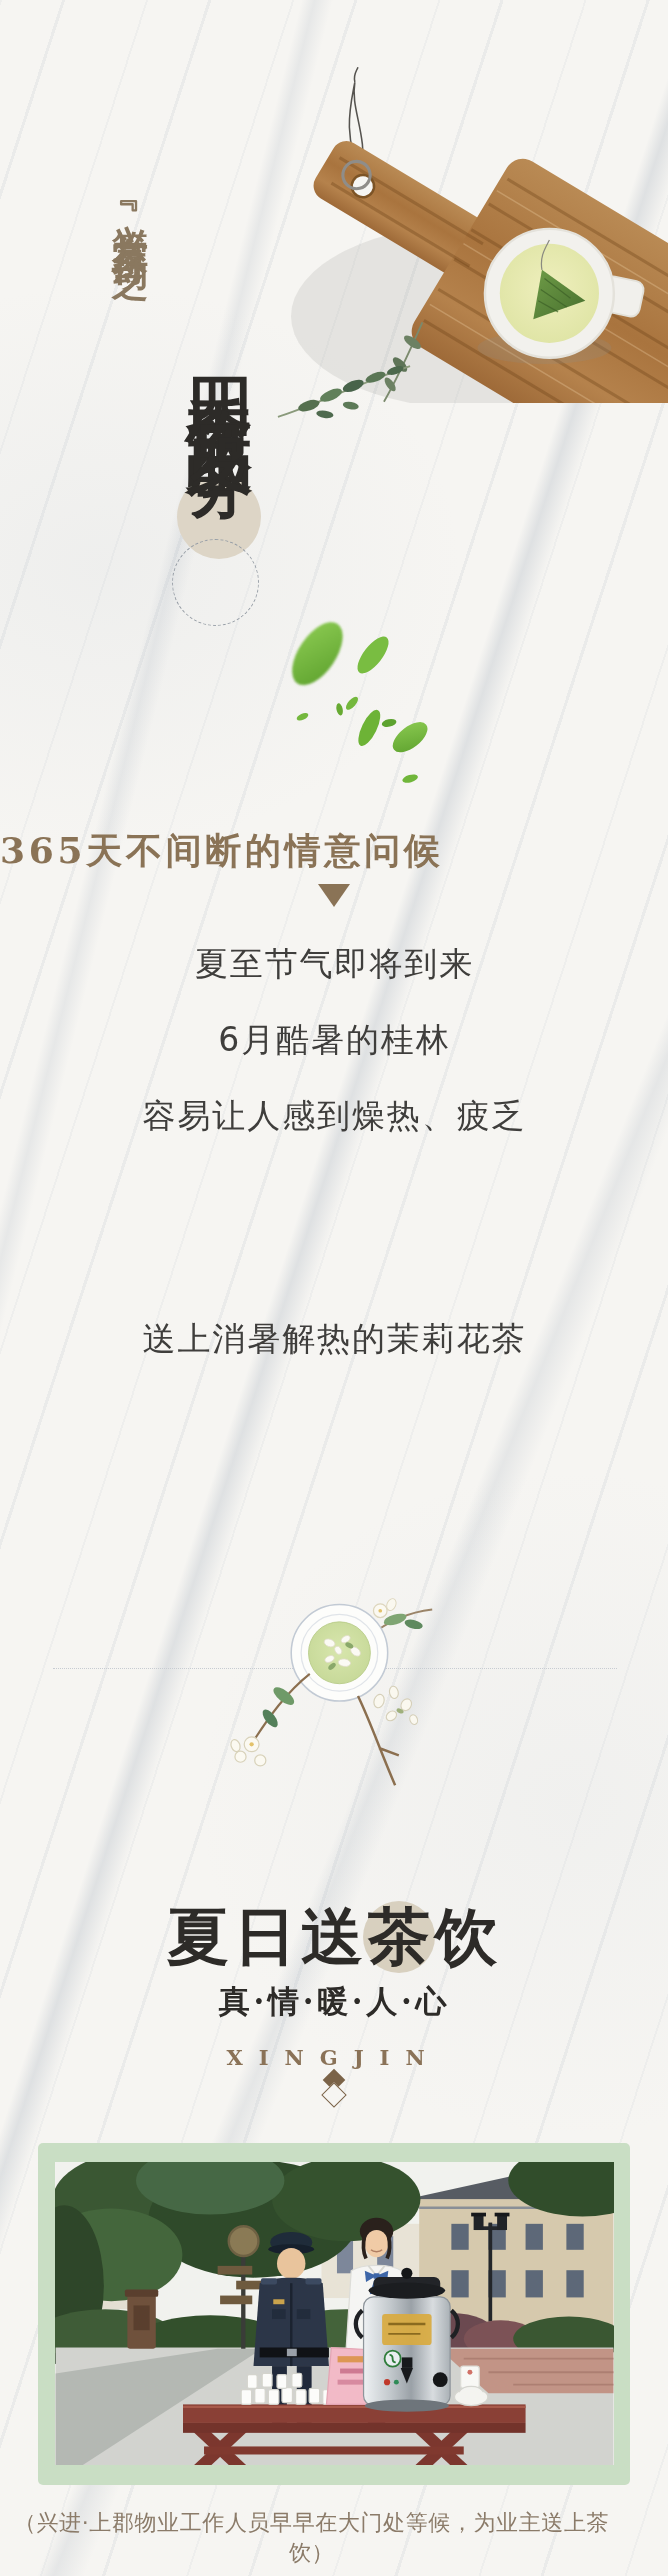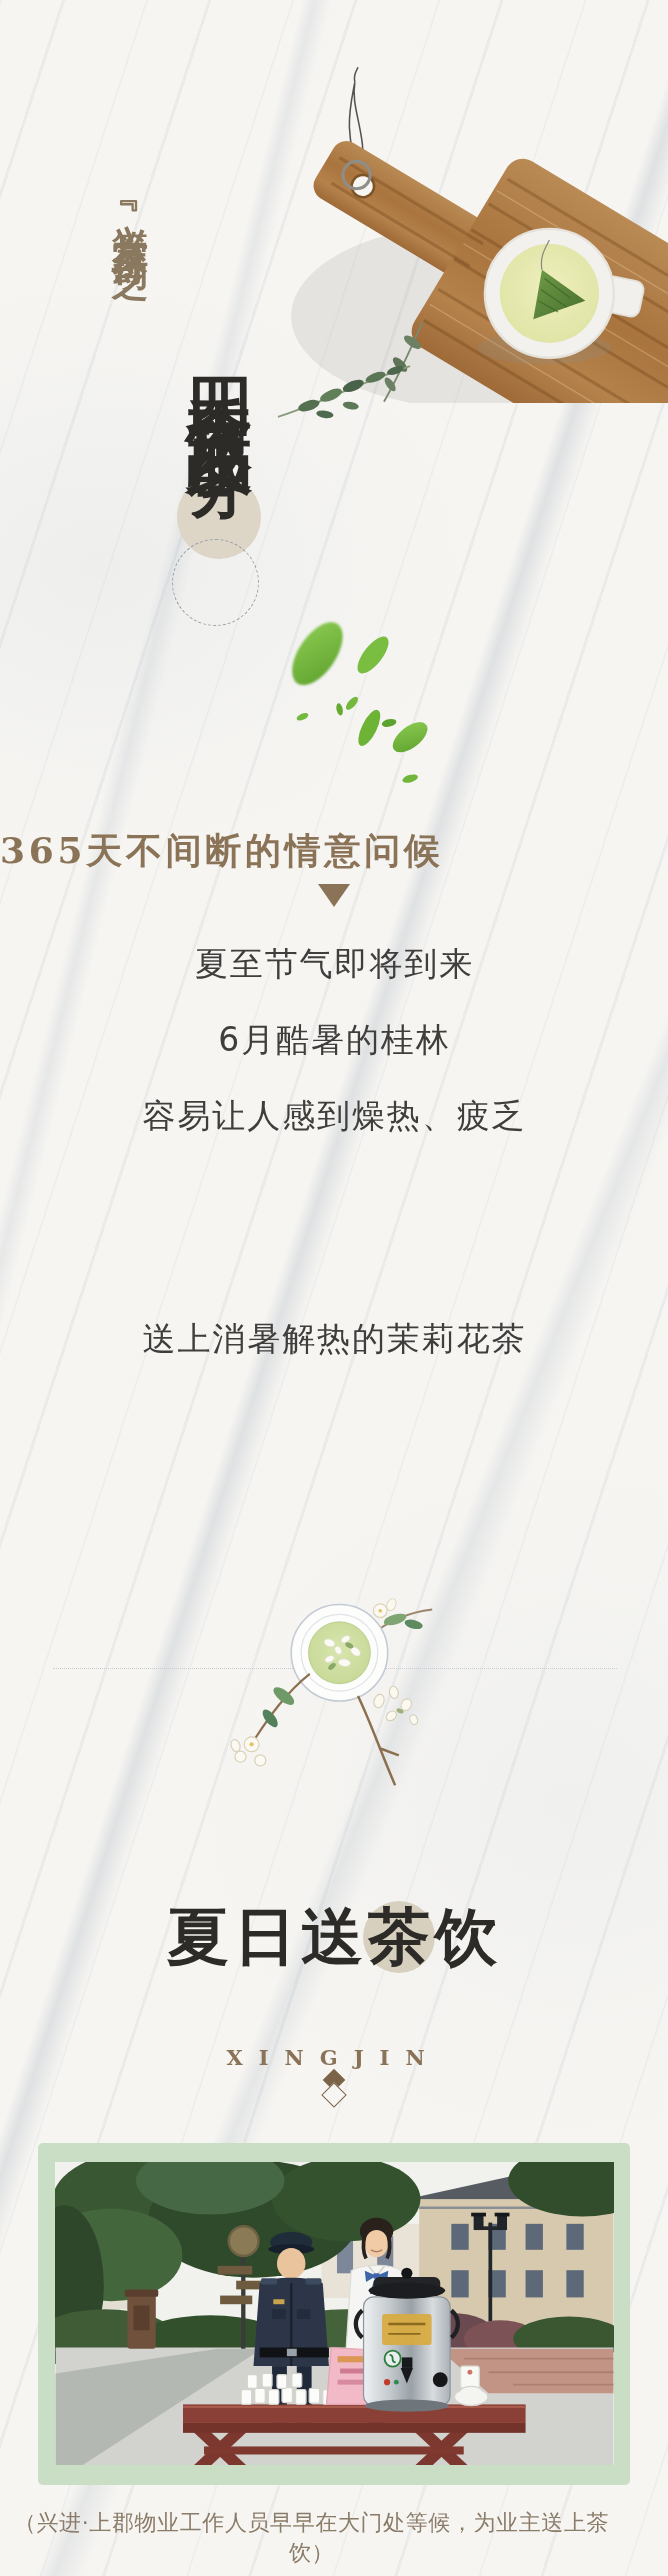--- a/index.html
+++ b/index.html
@@ -229,20 +229,21 @@
         <ellipse cx="306" cy="172" rx="8" ry="10" transform="rotate(30 306 172)"></ellipse>
         <ellipse cx="282" cy="190" rx="7" ry="9" transform="rotate(52 282 190)"></ellipse>
         <ellipse cx="318" cy="196" rx="6" ry="8" transform="rotate(-20 318 196)"></ellipse>
       </g>
       <ellipse cx="296" cy="182" rx="6" ry="3.5" fill="#9fb07c" transform="rotate(24 296 182)"></ellipse>
     </svg>
   </div>
 
   <div class="abs circle-tea"></div>
   <div class="abs sec-title serif">夏日送茶饮</div>
+  <div class="abs tagline serif">真·情·暖·人·心</div>
   <div class="abs brand serif">XINGJIN</div>
   <div class="abs diamond diamond-solid"></div>
   <div class="abs diamond diamond-outline"></div>
 
   <div class="abs green-frame">
     <div class="photo">
       <svg width="559" height="303" viewBox="0 0 902 490">
         <defs>
           <linearGradient id="urn" x1="0" y1="0" x2="1" y2="0">
             <stop offset="0" stop-color="#eef1f3"></stop>

